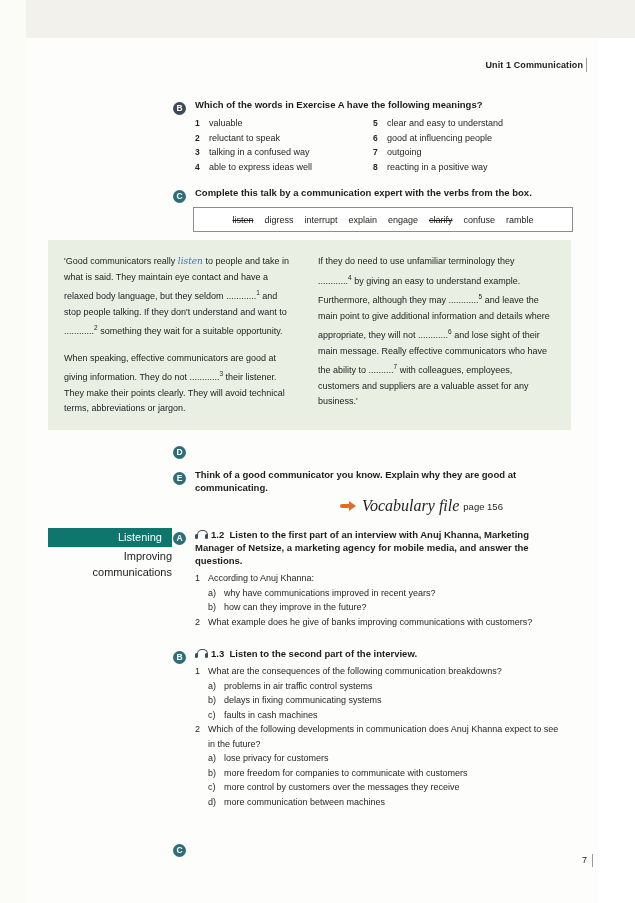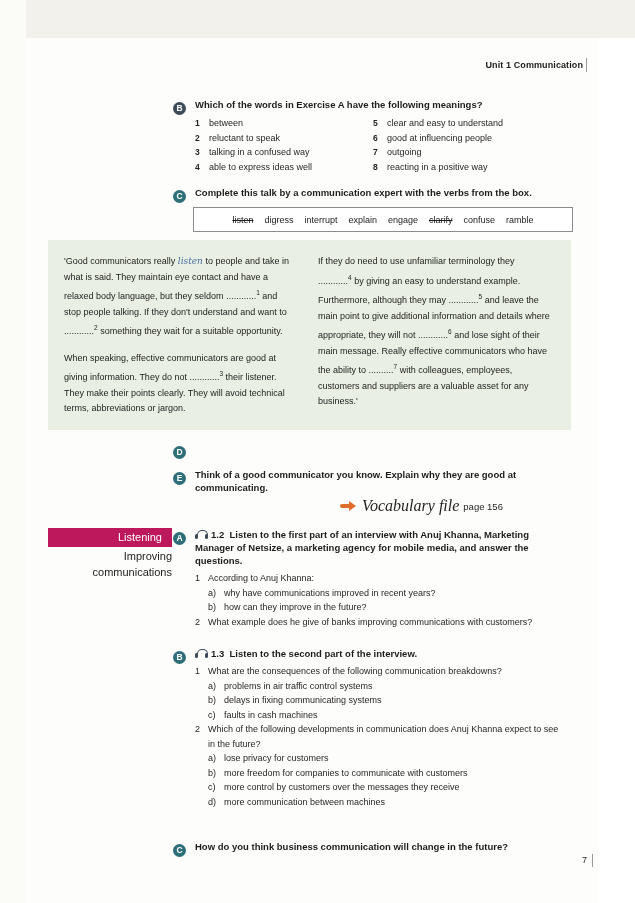--- a/index.html
+++ b/index.html
@@ -179,21 +179,21 @@
 
   
   .sidetab {
     position: absolute;
     left: 48px;
     top: 528px;
     width: 124px;
     text-align: right;
   }
   .sidetab .bar {
-    background: #be185d;
+    background: #0f766e;
     color: #ffffff;
     font-size: 11px;
     padding: 3px 10px 4px 0;
     text-align: right;
     font-weight: normal;
   }
   .sidetab .sub {
     font-size: 11px;
     color: #1d1d1b;
     padding: 2px 0 0 0;
@@ -295,21 +295,21 @@
       <div class="circle-wrap">
         <span class="circle-letter">B</span>
       </div>
       <div class="body">
         <div class="rubric">Which of the words in Exercise A have the following meanings?</div>
         <div class="two-col-list">
           <div class="col-a">
             <ol>
               <li>
                   <span class="num">1</span>
-                  <span>between</span>
+                  <span>valuable</span>
                 </li>
               <li>
                   <span class="num">2</span>
                   <span>reluctant to speak</span>
                 </li>
               <li>
                   <span class="num">3</span>
                   <span>talking in a confused way</span>
                 </li>
               <li>
@@ -477,22 +477,19 @@
               <span class="sqtext">more communication between machines</span>
             </div>
         </div>
       </div>
     </div>
 
     <div class="ex" style="left:173px; top:840px; width:390px;">
       <div class="circle-wrap">
         <span class="circle-letter teal">C</span>
       </div>
-      <div class="body">
-        <div class="rubric">How do you think business communication will change in the future?</div>
-      </div>
     </div>
 
     <div class="footer-rule"></div>
     <div class="footer-num">7</div>
 
   </div>
 </div>
 
 </body></html>

